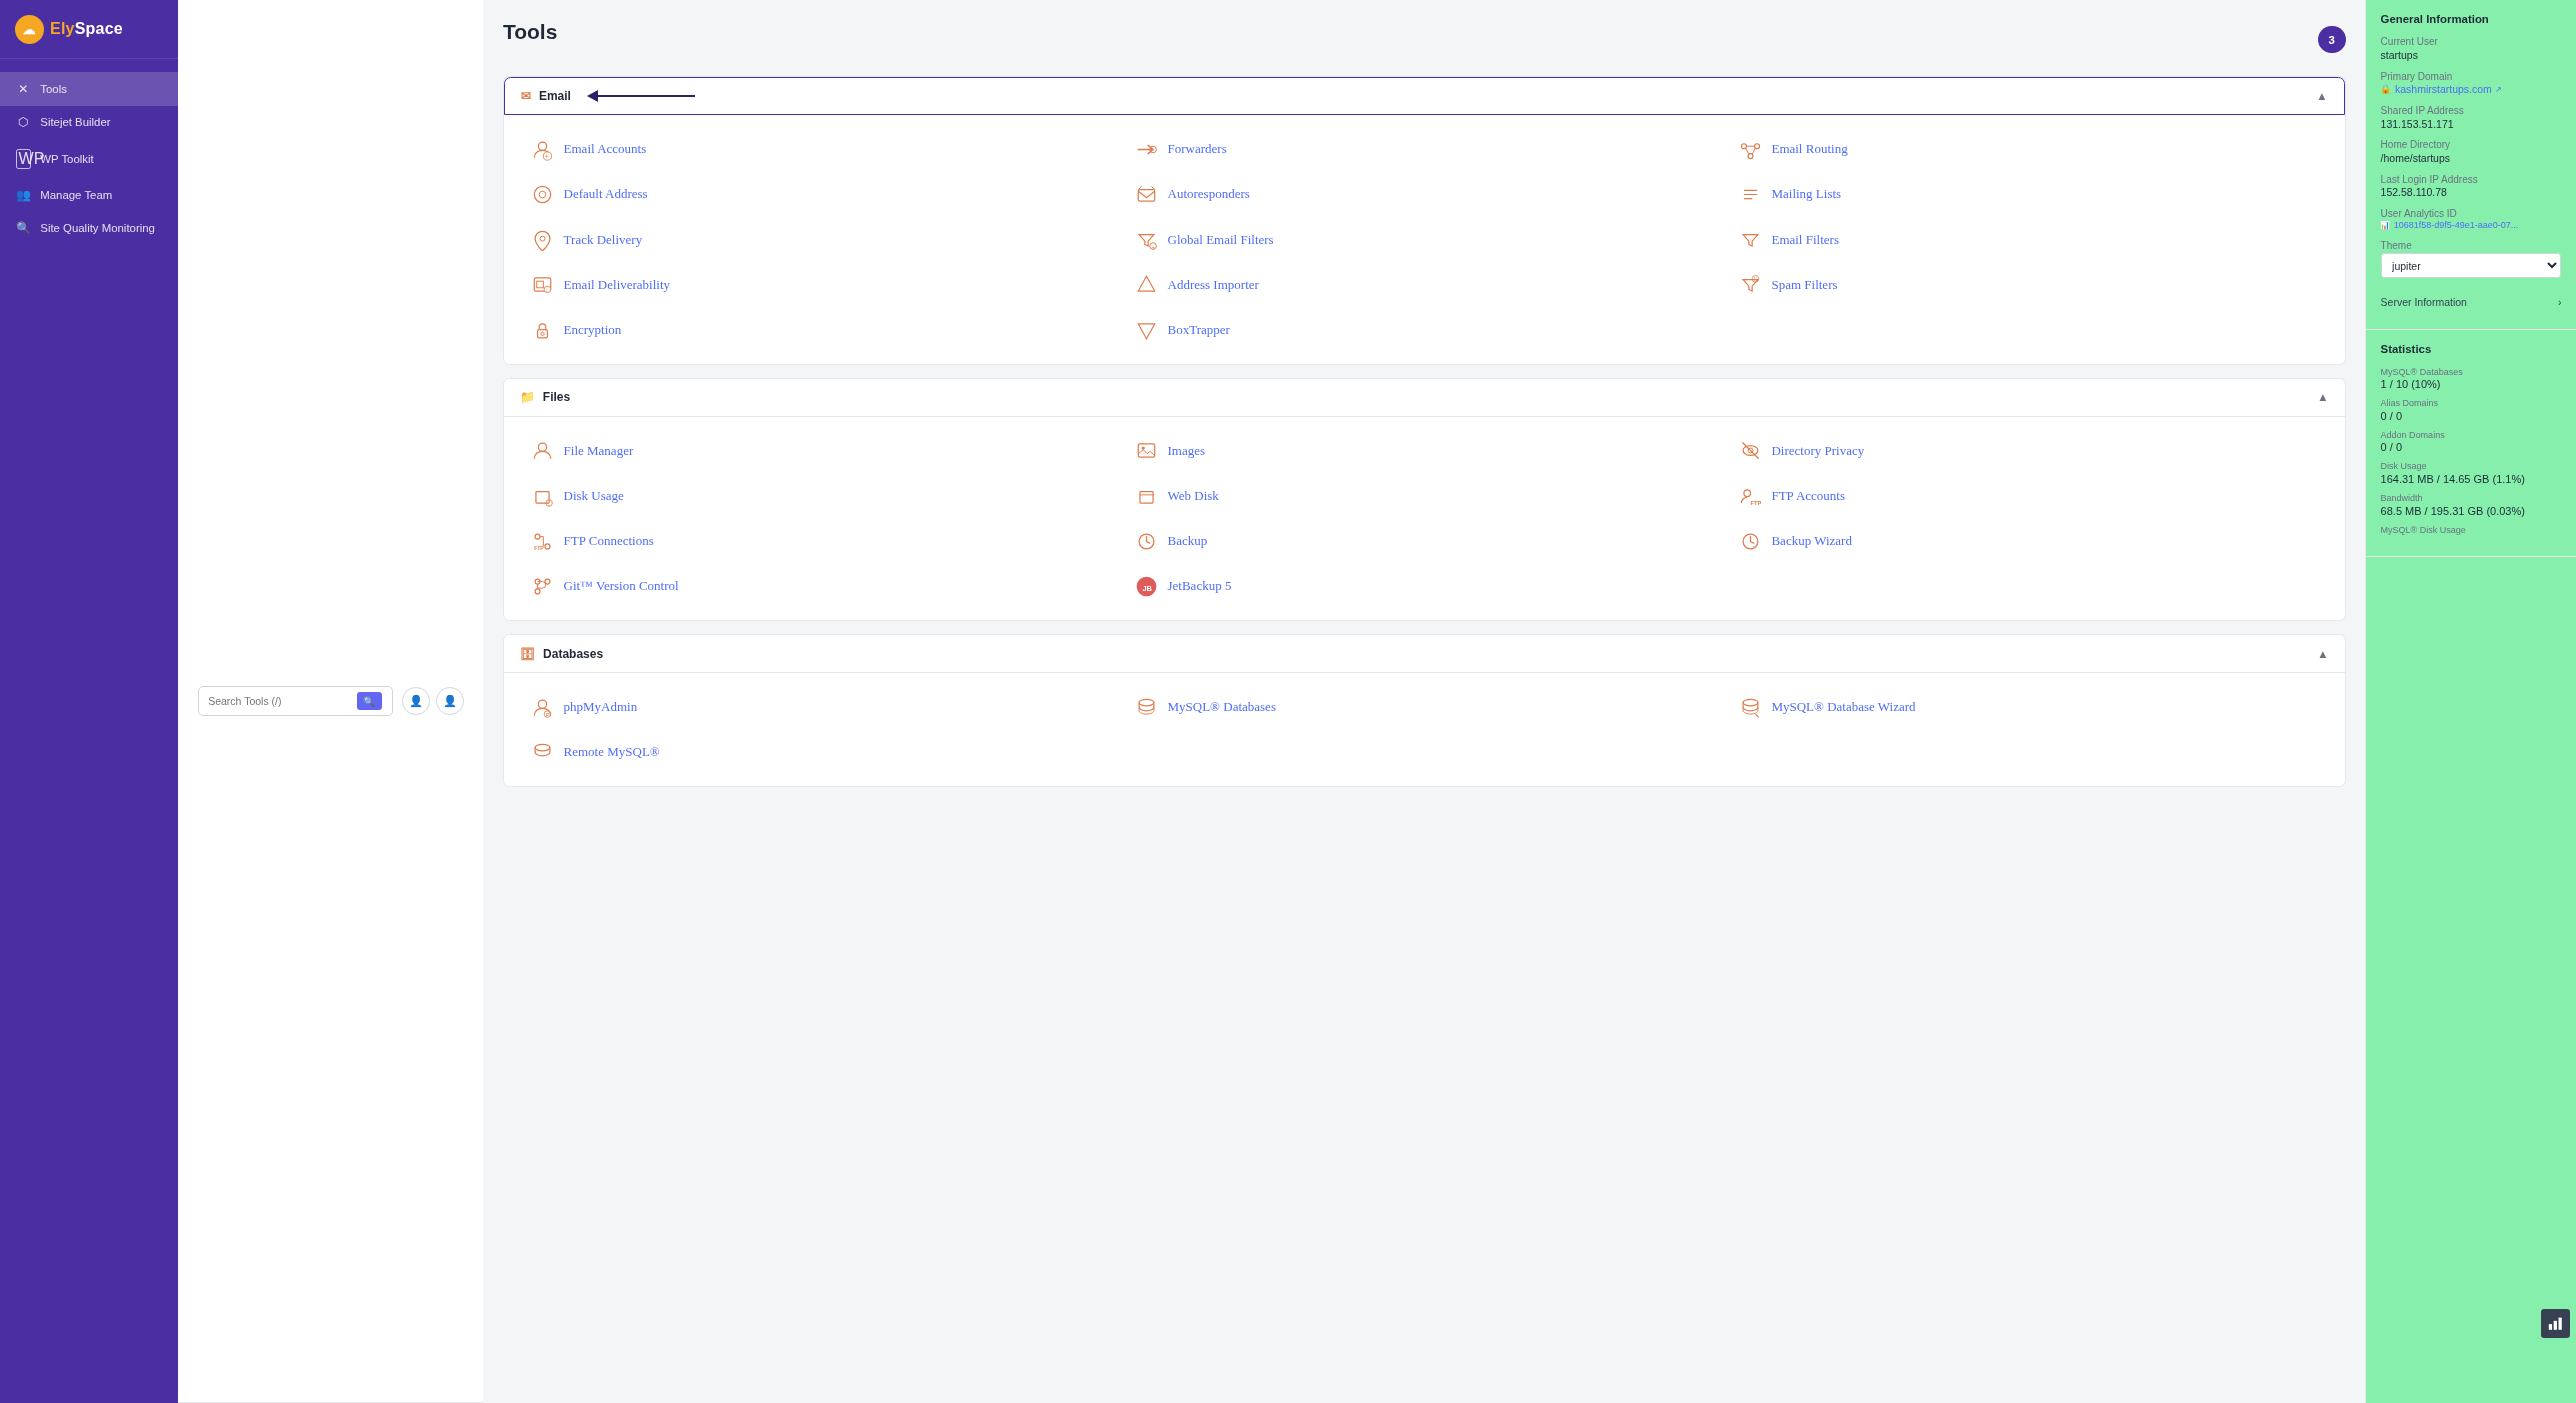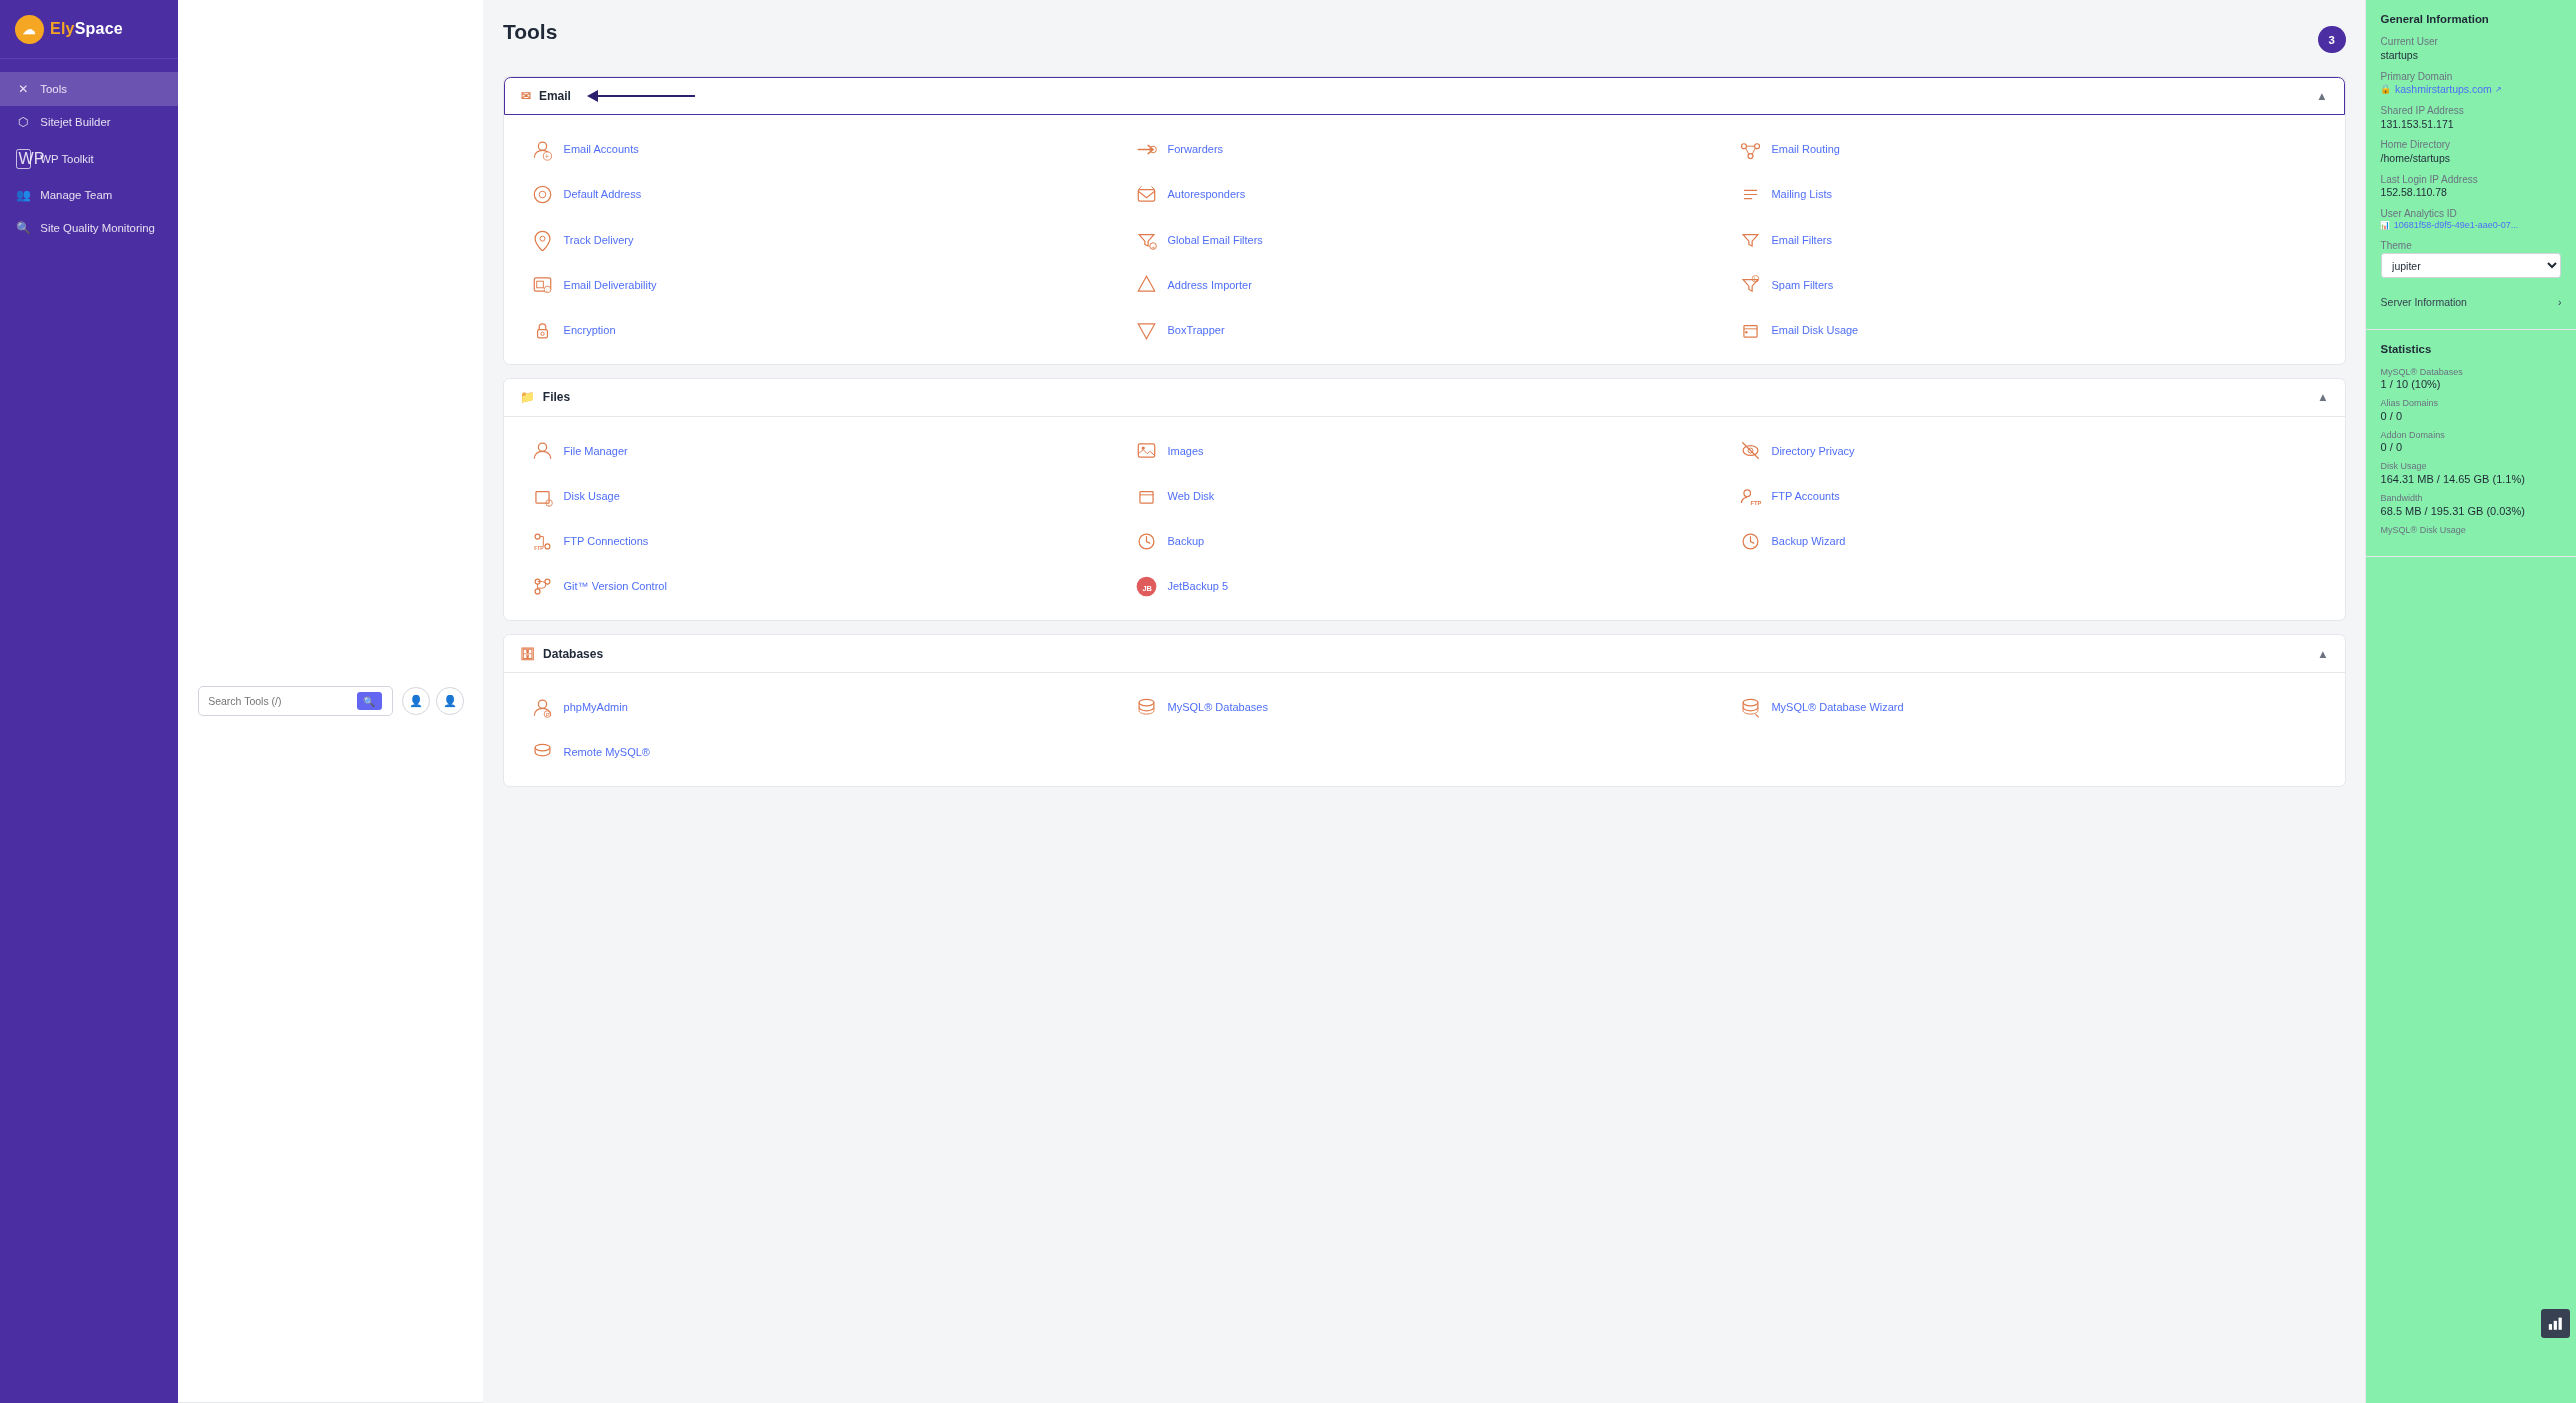--- a/index.html
+++ b/index.html
@@ -187,23 +187,24 @@
       cursor: pointer;
       transition: background 0.15s;
     }
     .tool-icon {
       width: 26px; height: 26px;
       display: flex; align-items: center; justify-content: center;
       flex-shrink: 0;
       font-size: 14.6px;
     }
     .tool-label {
-      font-size: 11px;
+      font-size: 13px;
       color: #4f6ef7;
       font-weight: 500;
+      font-family: Liberation Serif, serif;
     }
 
     
     #right-panel {
       width: 211px;
       background: #86efac;
       border-left: 0.8px solid #e5e7eb;
       overflow-y: auto;
       flex-shrink: 0;
       padding: 0;
@@ -498,30 +499,20 @@
 
           <div class="tool-item">
             <div class="tool-icon">
               <svg width="23" height="23" viewBox="0 0 28 28" fill="none">
                 <path d="M14 4l10 18H4L14 4z" stroke="#e07b4b" stroke-width="1.5" fill="none" transform="rotate(180,14,14)"></path>
               </svg>
             </div>
             <span class="tool-label">BoxTrapper</span>
           </div>
 
-          <div class="tool-item">
-            <div class="tool-icon">
-              <svg width="23" height="23" viewBox="0 0 28 28" fill="none">
-                <rect x="6" y="8" width="16" height="14" rx="1" stroke="#e07b4b" stroke-width="1.5" fill="none"></rect>
-                <line x1="6" y1="12" x2="22" y2="12" stroke="#e07b4b" stroke-width="1.2"></line>
-                <circle cx="9" cy="16" r="1.5" fill="#e07b4b"></circle>
-              </svg>
-            </div>
-            <span class="tool-label">Email Disk Usage</span>
-          </div>
         </div>
       </div>
 
       <div class="section">
         <div class="section-header">
           <div class="section-header-left">
             <span class="icon-folder">📁</span>
             <span>Files</span>
           </div>
           <span class="section-toggle">▲</span>

